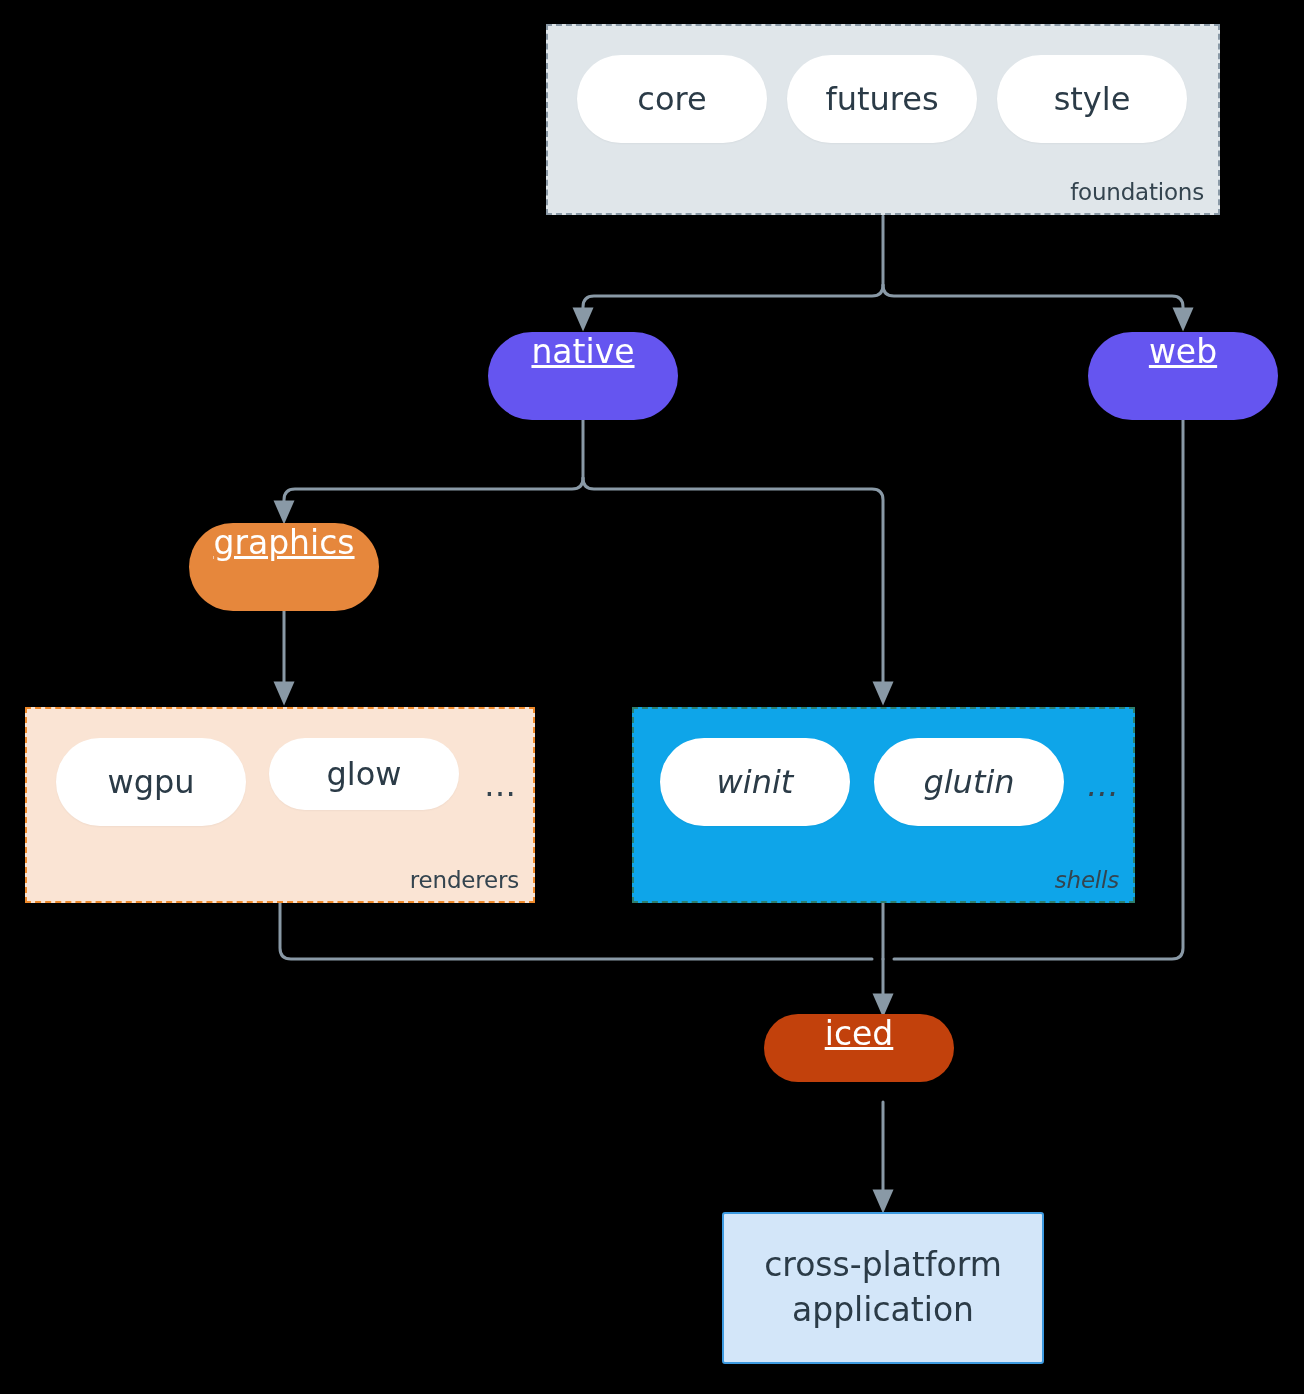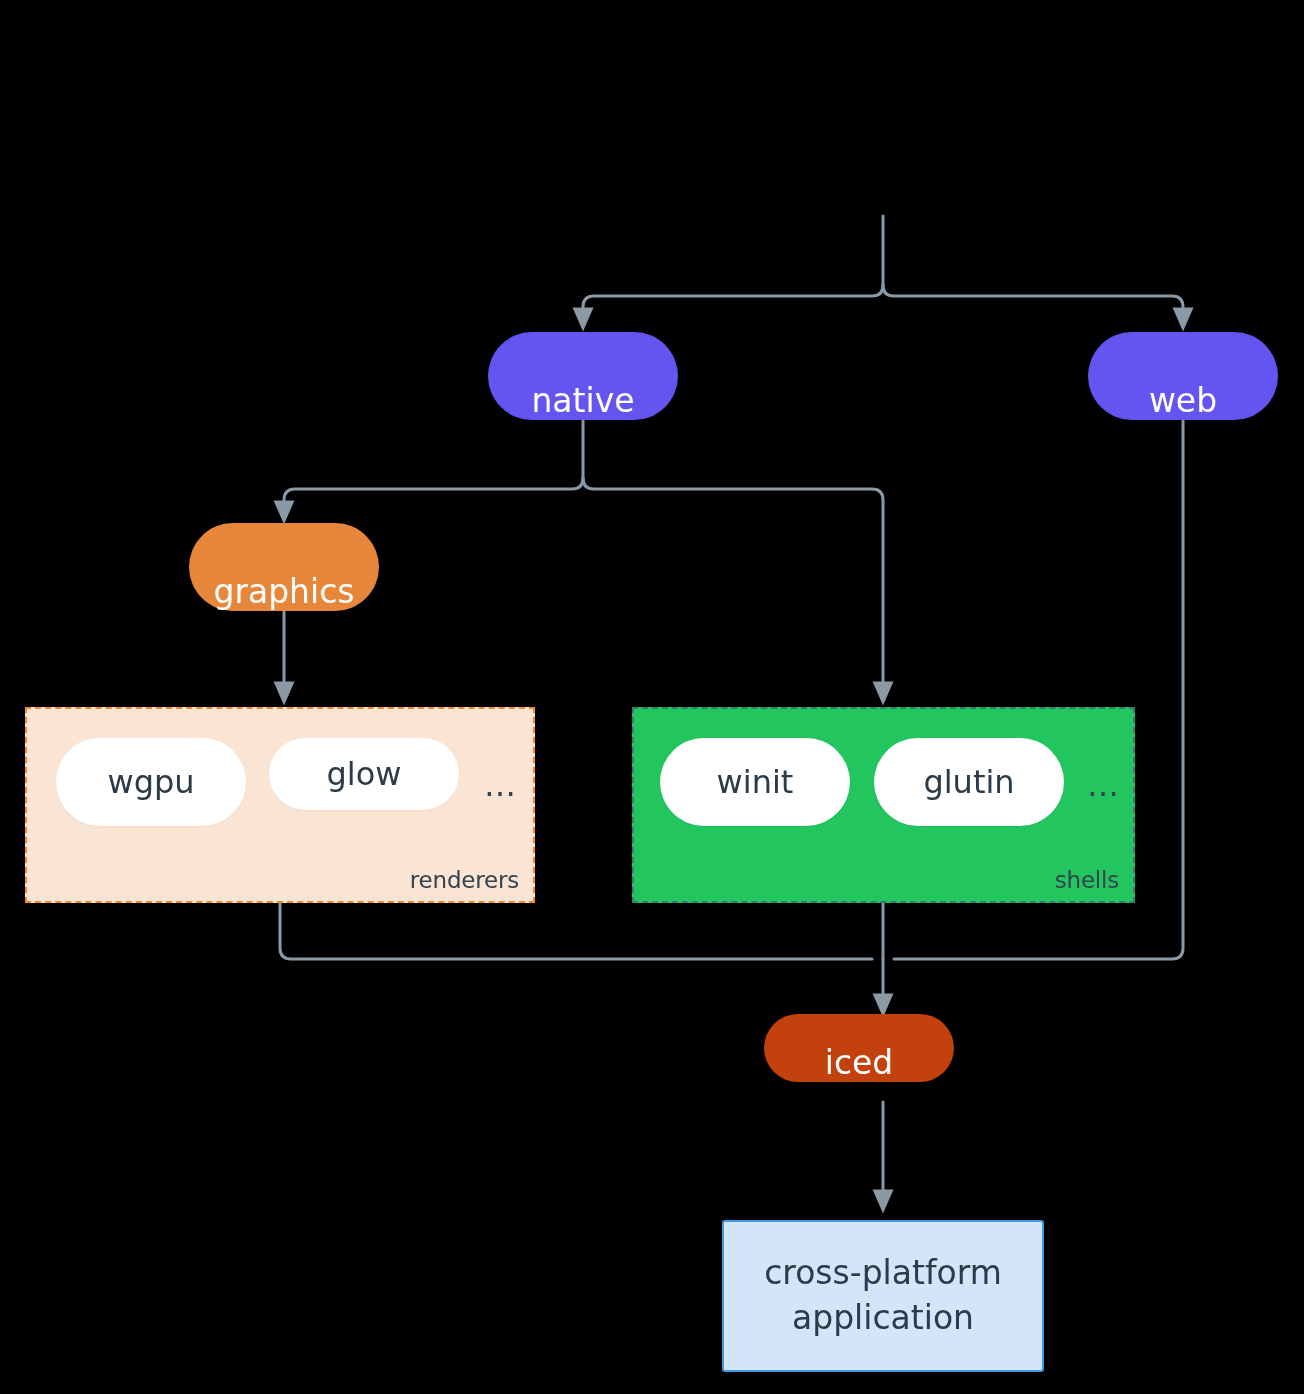--- a/index.html
+++ b/index.html
@@ -52,25 +52,26 @@
   }
   .ellipsis {
     position: absolute;
     font-size: 32px;
     color: #34444f;
     line-height: 1;
   }
   .node {
     position: absolute;
     display: flex;
-    align-items: flex-end;
+    align-items: flex-start;
     justify-content: center;
     color: #ffffff;
     font-size: 33px;
     box-sizing: border-box;
+    text-decoration: underline;
   }
   .node-round {
     border-radius: 60px;
   }
   .rect-node {
     position: absolute;
     display: flex;
     align-items: center;
     justify-content: center;
     text-align: center;
@@ -113,20 +114,33 @@
       <path d="M1183,420 L1183,948 Q1183,959 1172,959 L894,959"></path>
 
       <path d="M883,902 L883,959"></path>
 
       <path d="M883,959 L883,1012" marker-end="url(#arrowhead)"></path>
 
       <path d="M883,1102 L883,1208" marker-end="url(#arrowhead)"></path>
     </g>
   </svg>
 
+  <div class="group-box" style="left:546px; top:24px; width:674px; height:191px;
+              background:#e0e6ea; border:2px dashed #8a99a6;">
+    <div class="pill" style="left:29px; top:29px; width:190px; height:88px;">
+      <span>core</span>
+    </div>
+    <div class="pill" style="left:239px; top:29px; width:190px; height:88px;">
+      <span>futures</span>
+    </div>
+    <div class="pill" style="left:449px; top:29px; width:190px; height:88px;">
+      <span>style</span>
+    </div>
+    <div class="group-label">foundations</div>
+  </div>
 
   <div class="node node-round" style="left:488px; top:332px; width:190px; height:88px; background:#6555f0;">
     <span>native</span>
   </div>
 
   <div class="node node-round" style="left:1088px; top:332px; width:190px; height:88px; background:#6555f0;">
     <span>web</span>
   </div>
 
   <div class="node node-round" style="left:189px; top:523px; width:190px; height:88px; background:#e6873c;">
@@ -141,36 +155,36 @@
     <div class="pill" style="left:242px; top:29px; width:190px; height:72px;text-align:center;">
       <span>glow</span>
     </div>
     <div class="ellipsis" style="left:457px; top:60px;">
       <span>…</span>
     </div>
     <div class="group-label">renderers</div>
   </div>
 
   <div class="group-box" style="left:632px; top:707px; width:503px; height:196px;
-              background:#22c55e; border:2px dashed #2d7f6e;">
+              background:#0ea5e9; border:2px dashed #2d7f6e;font-style:italic;">
     <div class="pill" style="left:26px; top:29px; width:190px; height:88px;">
       <span>winit</span>
     </div>
     <div class="pill" style="left:240px; top:29px; width:190px; height:88px;text-align:center;">
       <span>glutin</span>
     </div>
     <div class="ellipsis" style="left:453px; top:60px;">
       <span>…</span>
     </div>
     <div class="group-label">shells</div>
   </div>
 
   <div class="node node-round" style="left:764px; top:1014px; width:190px; height:68px; background:#c2410c;">
     <span>iced</span>
   </div>
 
   <div class="rect-node" style="left:722px; top:1212px; width:322px; height:152px;
-              background:#d3e6f9; border:2px solid #3d9ae0; flex-direction:column;margin-top:8px;">
+              background:#d3e6f9; border:2px solid #3d9ae0; flex-direction:column;">
     <span>cross-platform</span>
     <span>application</span>
   </div>
 
 </div>
 
 </body></html>

